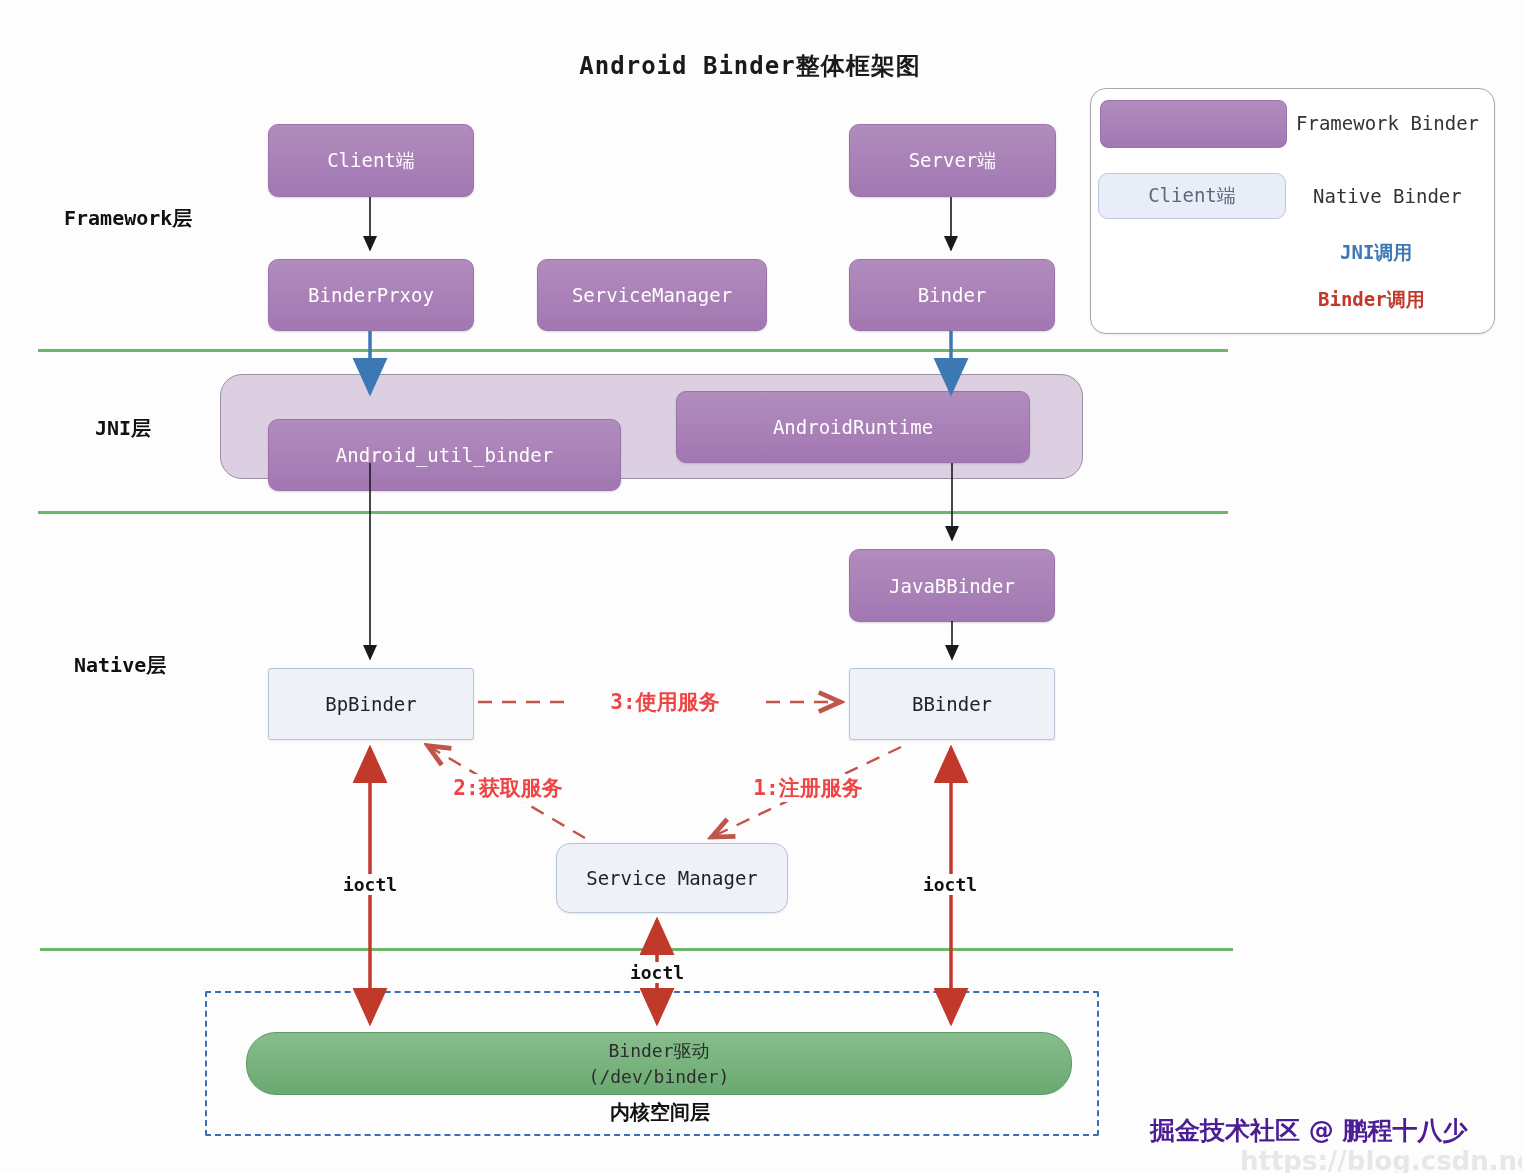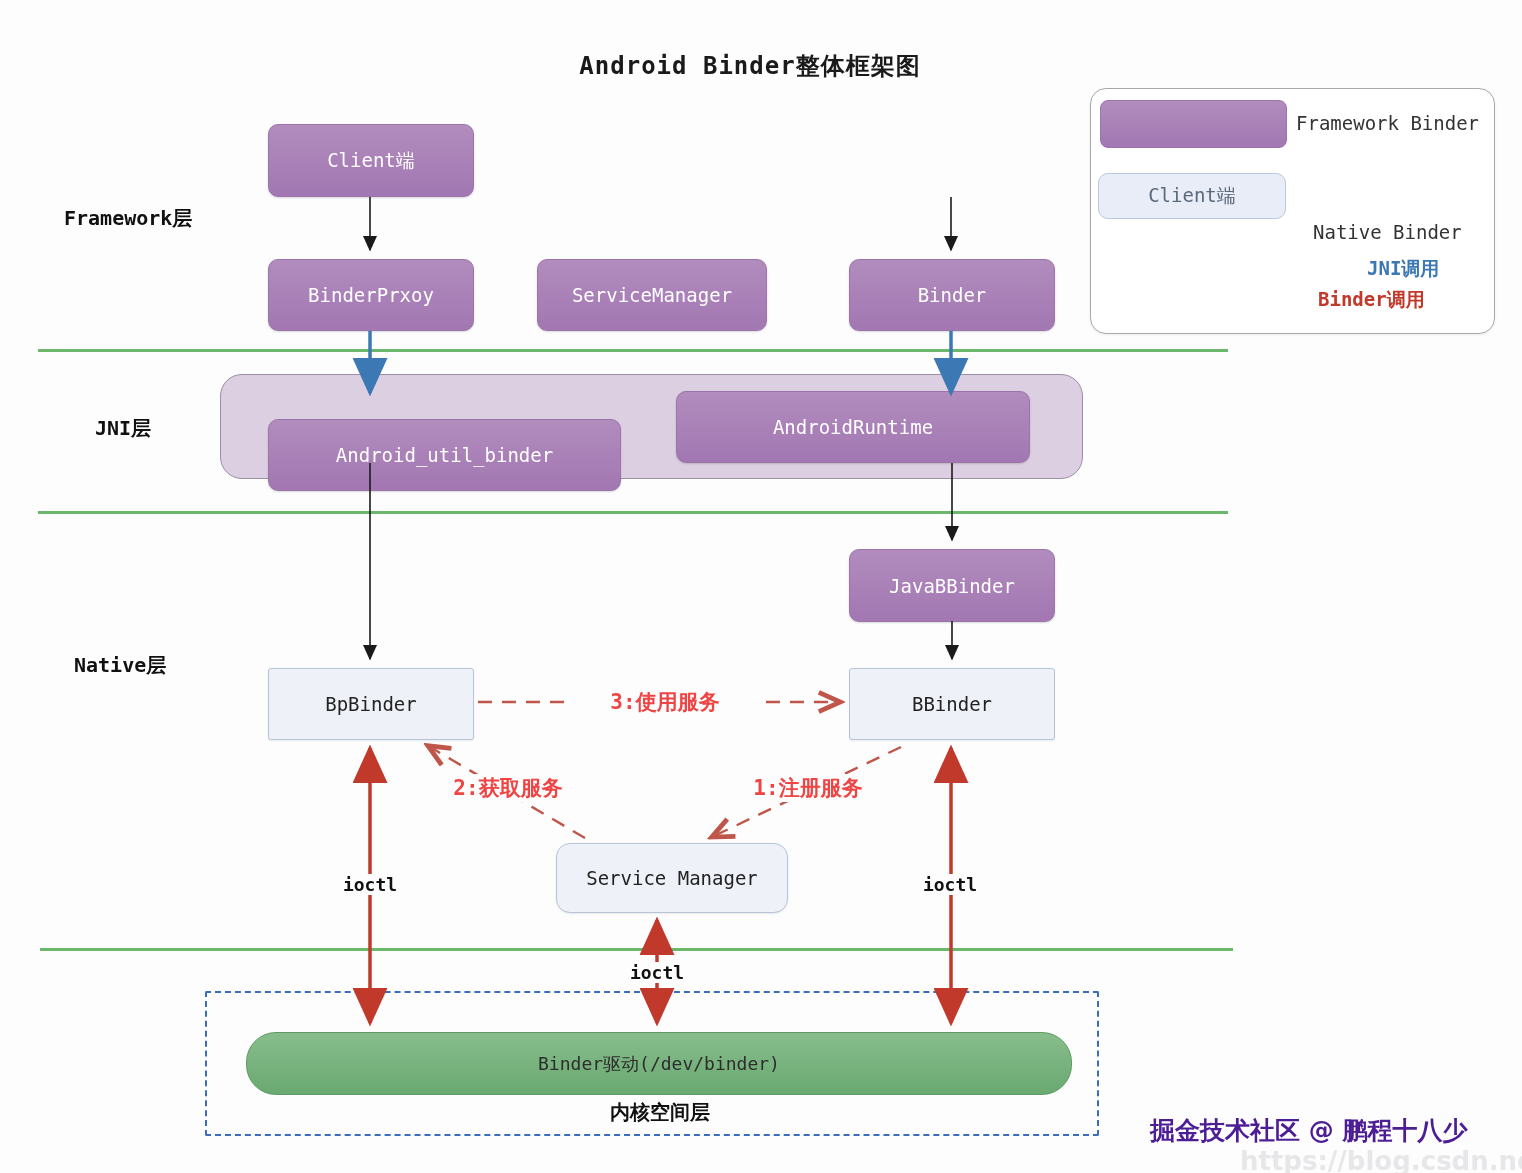--- a/index.html
+++ b/index.html
@@ -33,21 +33,21 @@
     background:#ddcfe2;border:1.5px solid #9b8fa3;border-radius:22px;
   }
   .green-line{height:3px;background:#6cb76c;}
   #kernel-rect{
     left:205px;top:991px;width:890px;height:141px;
     border:2px dashed #3a6ebc;border-radius:2px;
   }
   #driver-box{
     left:246px;top:1032px;width:824px;height:61px;border-radius:30px;
     background:linear-gradient(#87bd8c,#6aa971);border:1.5px solid #5d9a64;
-    display:flex;flex-direction:row;align-items:center;justify-content:center;
+    display:flex;flex-direction:column;align-items:center;justify-content:center;
     color:#2d2d2d;font-size:18px;line-height:1.4;
   }
   #kernel-label{left:560px;top:1099px;width:200px;text-align:center;
     font-size:20px;font-weight:bold;color:#111;}
   .edge-label{
     font-size:21px;font-weight:bold;color:#ef4444;text-align:center;
     background:#fdfdfd;padding:0 2px;
   }
   .ioctl-label{
     font-size:18px;font-weight:bold;color:#111;text-align:center;
@@ -93,20 +93,21 @@
 
   <div class="abs green-line" style="left:38px;top:349px;width:1190px;"></div>
   <div class="abs green-line" style="left:38px;top:511px;width:1190px;"></div>
   <div class="abs green-line" style="left:40px;top:948px;width:1193px;"></div>
 
   <div class="abs layer-label" style="left:64px;top:205px;">Framework层</div>
   <div class="abs layer-label" style="left:95px;top:415px;">JNI层</div>
   <div class="abs layer-label" style="left:74px;top:652px;">Native层</div>
 
   <div class="abs node-purple" style="left:268px;top:124px;width:204px;height:71px;">Client端</div>
+  <div class="abs node-purple" style="left:849px;top:124px;width:205px;height:71px;">Server端</div>
   <div class="abs node-purple" style="left:268px;top:259px;width:204px;height:70px;">BinderPrxoy</div>
   <div class="abs node-purple" style="left:537px;top:259px;width:228px;height:70px;">ServiceManager</div>
   <div class="abs node-purple" style="left:849px;top:259px;width:204px;height:70px;">Binder</div>
 
   <div id="jni-container" class="abs"></div>
   <div class="abs node-purple" style="left:268px;top:413px;width:351px;height:70px;margin-top:6px;">Android_util_binder</div>
   <div class="abs node-purple" style="left:676px;top:391px;width:352px;height:70px;">AndroidRuntime</div>
 
   <div class="abs node-purple" style="left:849px;top:549px;width:204px;height:71px;">JavaBBinder</div>
   <div class="abs node-light" style="left:268px;top:668px;width:204px;height:70px;">BpBinder</div>
@@ -166,20 +167,20 @@
   <div class="abs ioctl-label" style="left:330px;top:874px;">ioctl</div>
   <div class="abs ioctl-label" style="left:910px;top:874px;">ioctl</div>
   <div class="abs ioctl-label" style="left:617px;top:962px;">ioctl</div>
 
   <div id="legend-box" class="abs"></div>
   <div id="legend-swatch-framework" class="abs"></div>
   <div class="abs legend-text" style="left:1296px;top:112px;">Framework Binder</div>
   <div id="legend-swatch-native" class="abs">
     <span>Client端</span>
   </div>
-  <div class="abs legend-text" style="left:1313px;top:185px;margin-top:36px;">Native Binder</div>
-  <div class="abs legend-text" id="legend-jni-label" style="left:1340px;top:256px;margin-left:27px;">JNI调用</div>
+  <div class="abs legend-text" style="left:1313px;top:185px;">Native Binder</div>
+  <div class="abs legend-text" id="legend-jni-label" style="left:1340px;top:240px;">JNI调用</div>
   <div class="abs legend-text" id="legend-binder-label" style="left:1318px;top:287px;">Binder调用</div>
 
   <div id="watermark-community" class="abs">掘金技术社区 @ 鹏程十八少</div>
   <div id="watermark-url" class="abs">https://blog.csdn.net/tkwxt</div>
 
 </div>
 
 </body></html>

